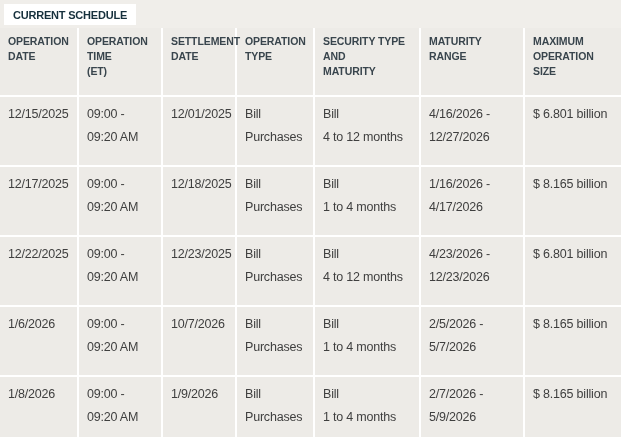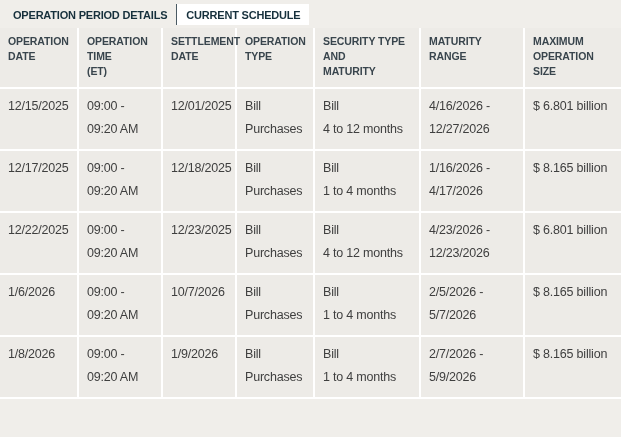--- a/index.html
+++ b/index.html
@@ -56,21 +56,21 @@
   table.sched col:nth-child(5) { width: 106px; }
   table.sched col:nth-child(6) { width: 104px; }
   table.sched col:nth-child(7) { width: 97px; }
   table.sched th, table.sched td {
     background: var(--cell-bg);
     border-right: 2px solid var(--grid-line);
     border-bottom: 2px solid var(--grid-line);
     vertical-align: top;
     text-align: left;
     white-space: pre-line;
-    padding: 6px 4px 8px 8px;
+    padding: 6px 4px 16px 8px;
   }
   table.sched th:last-child, table.sched td:last-child { border-right: none; }
   table.sched th {
     height: 38px;
     font-size: 10.5px;
     font-weight: bold;
     line-height: 15px;
     letter-spacing: -0.1px;
     color: var(--header-text);
     text-transform: uppercase;
@@ -92,21 +92,20 @@
     letter-spacing: -0.2px;
     color: var(--footnote-text);
   }
 </style>
 </head>
 <body>
 
 <div class="page">
 
   <div class="tabbar">
-    <div class="tab">OPERATION PERIOD DETAILS</div>
     <div class="tab active">CURRENT SCHEDULE</div>
   </div>
 
   <table class="sched">
     <colgroup>
       <col>
         <col>
         <col>
         <col>
         <col>

